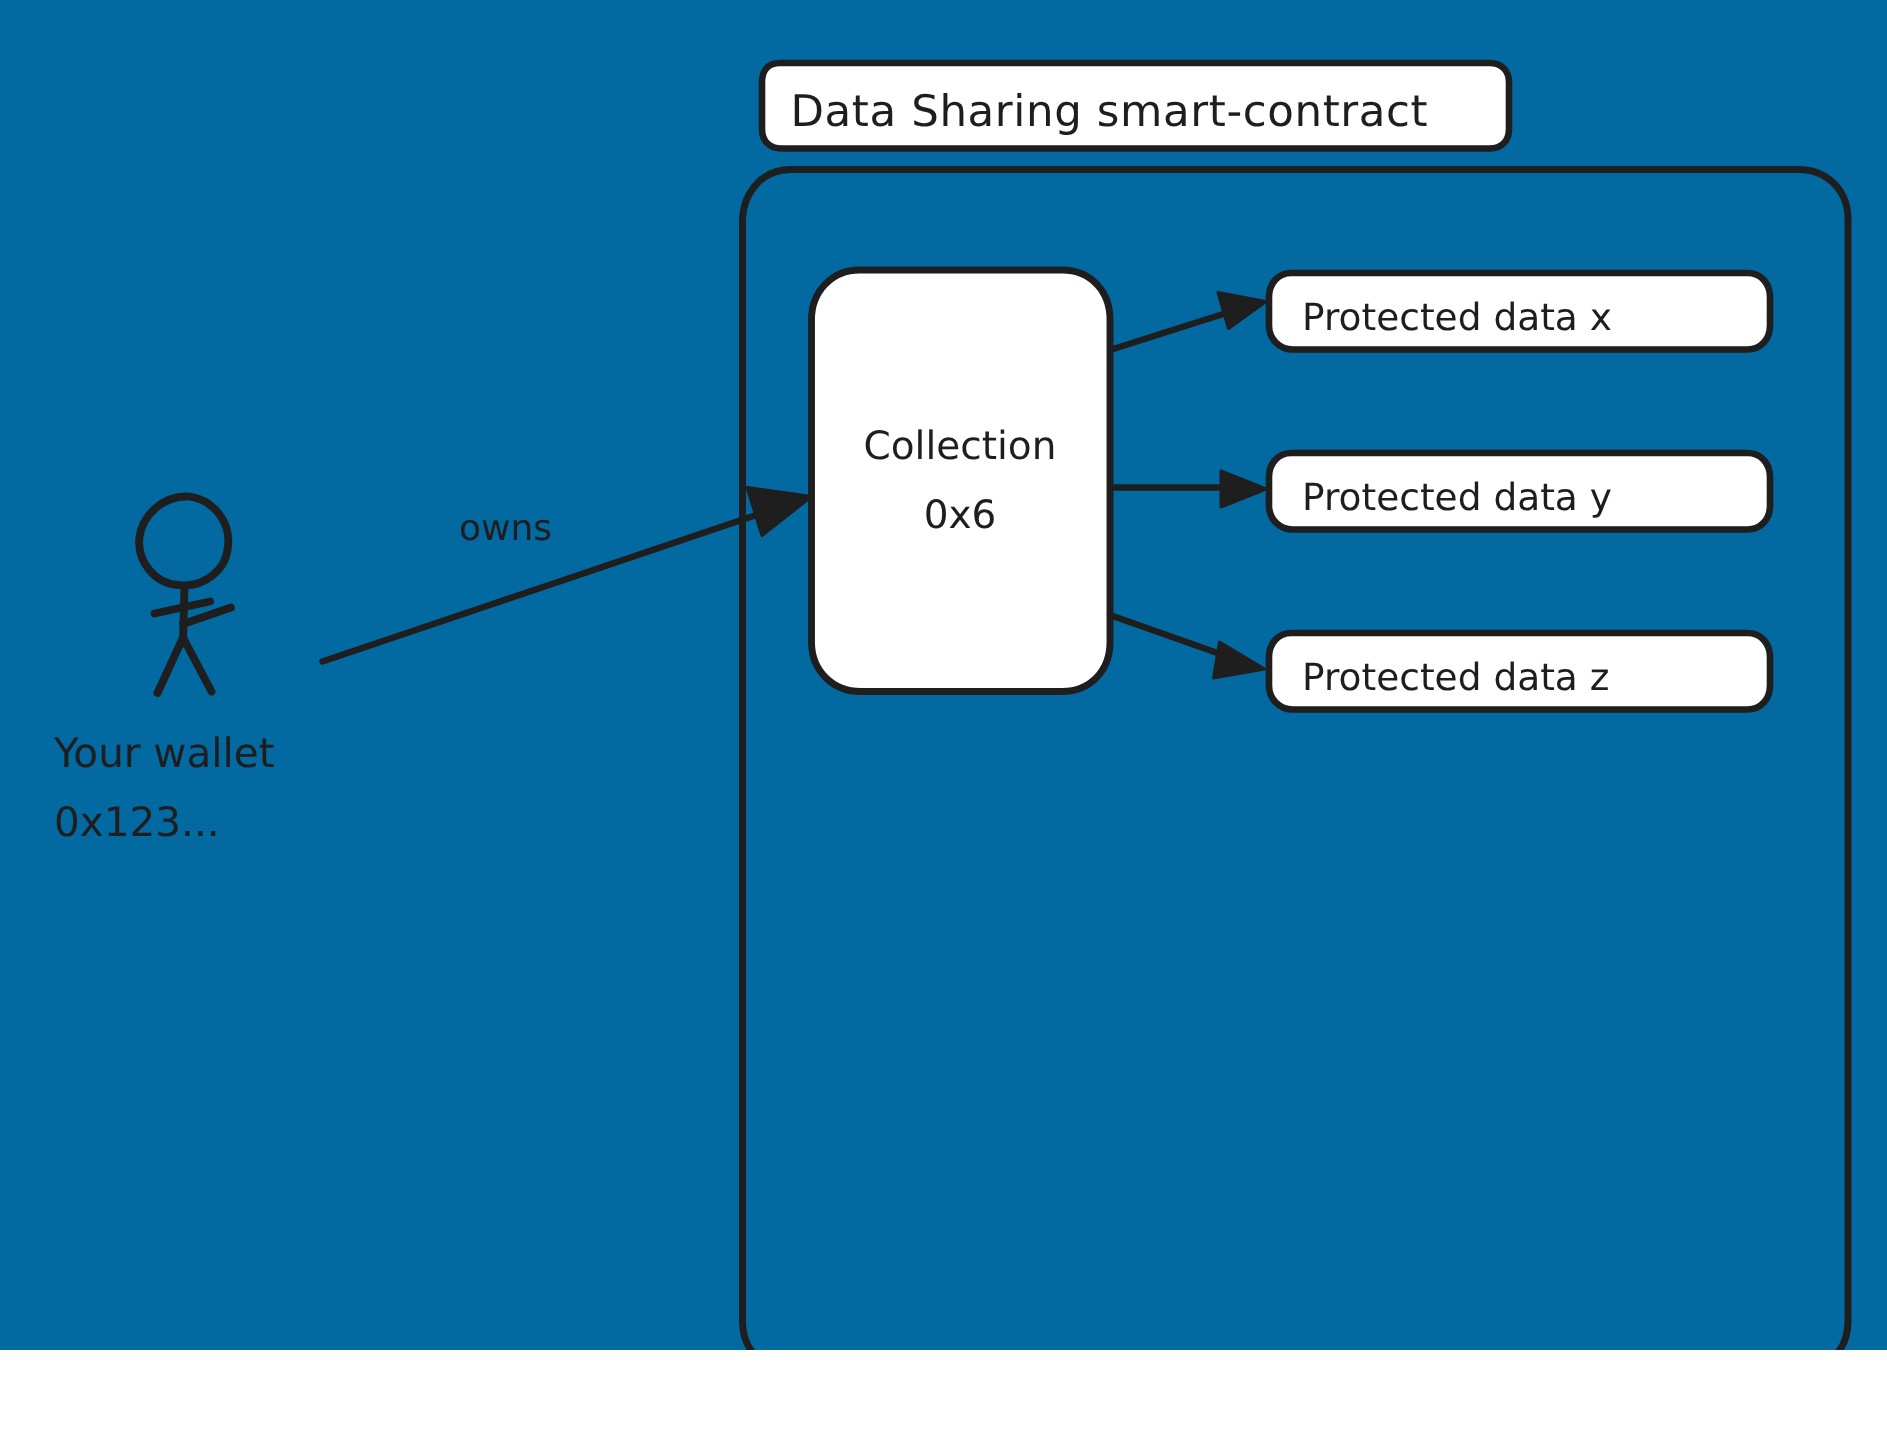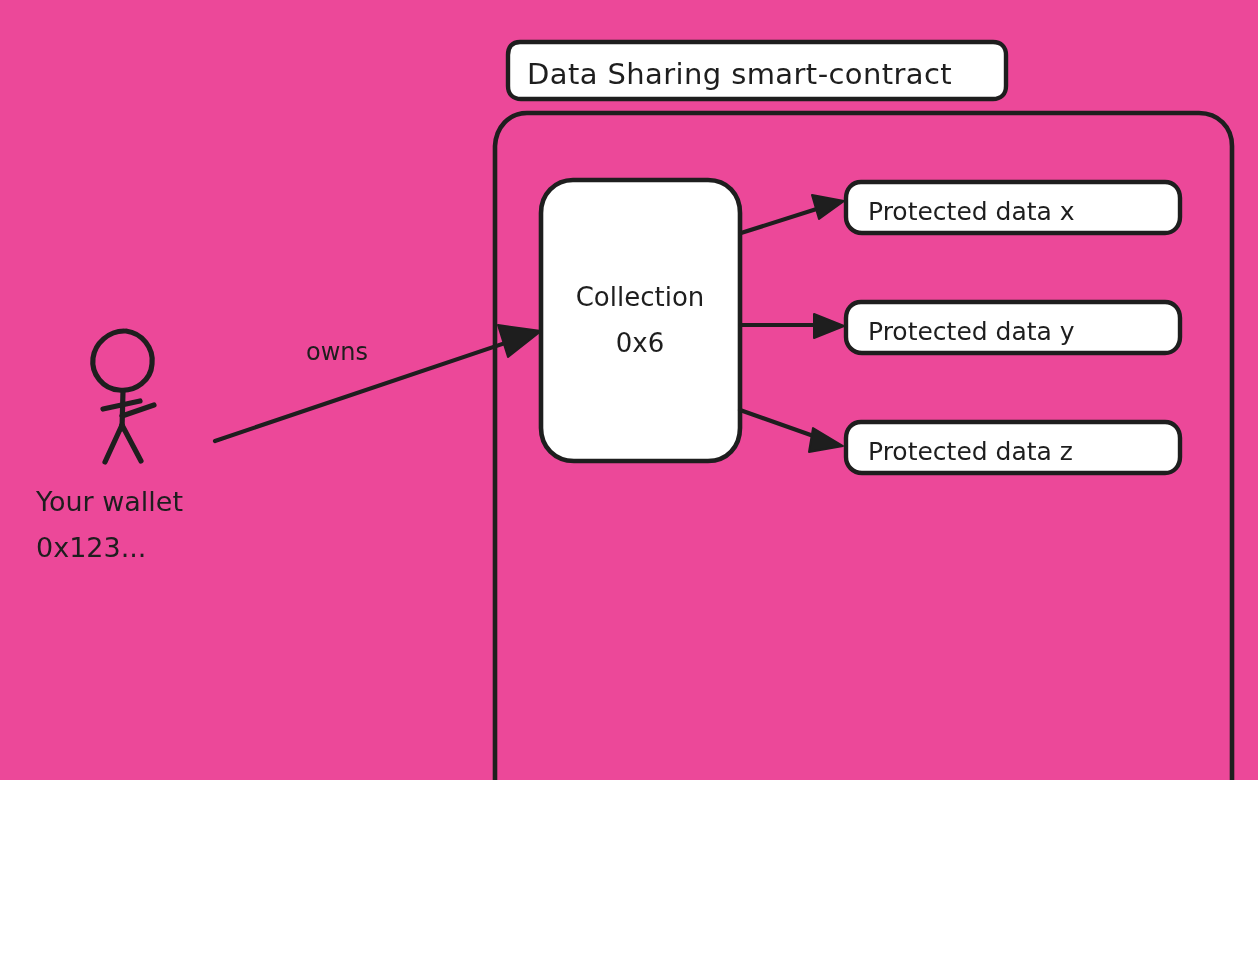--- a/index.html
+++ b/index.html
@@ -7,22 +7,22 @@
     margin: 0;
     padding: 0;
     background: #ffffff;
   }
   body {
     font-family: "DejaVu Sans", sans-serif;
   }
   #canvas {
     position: relative;
     width: 1258px;
-    height: 780px;
-    background: #ec4899;
+    height: 900px;
+    background: #0369a1;
     overflow: hidden;
   }
   #canvas svg.layer {
     position: absolute;
     top: 0;
     left: 0;
     width: 1258px;
     height: 958px;
   }
   .hand-text {

